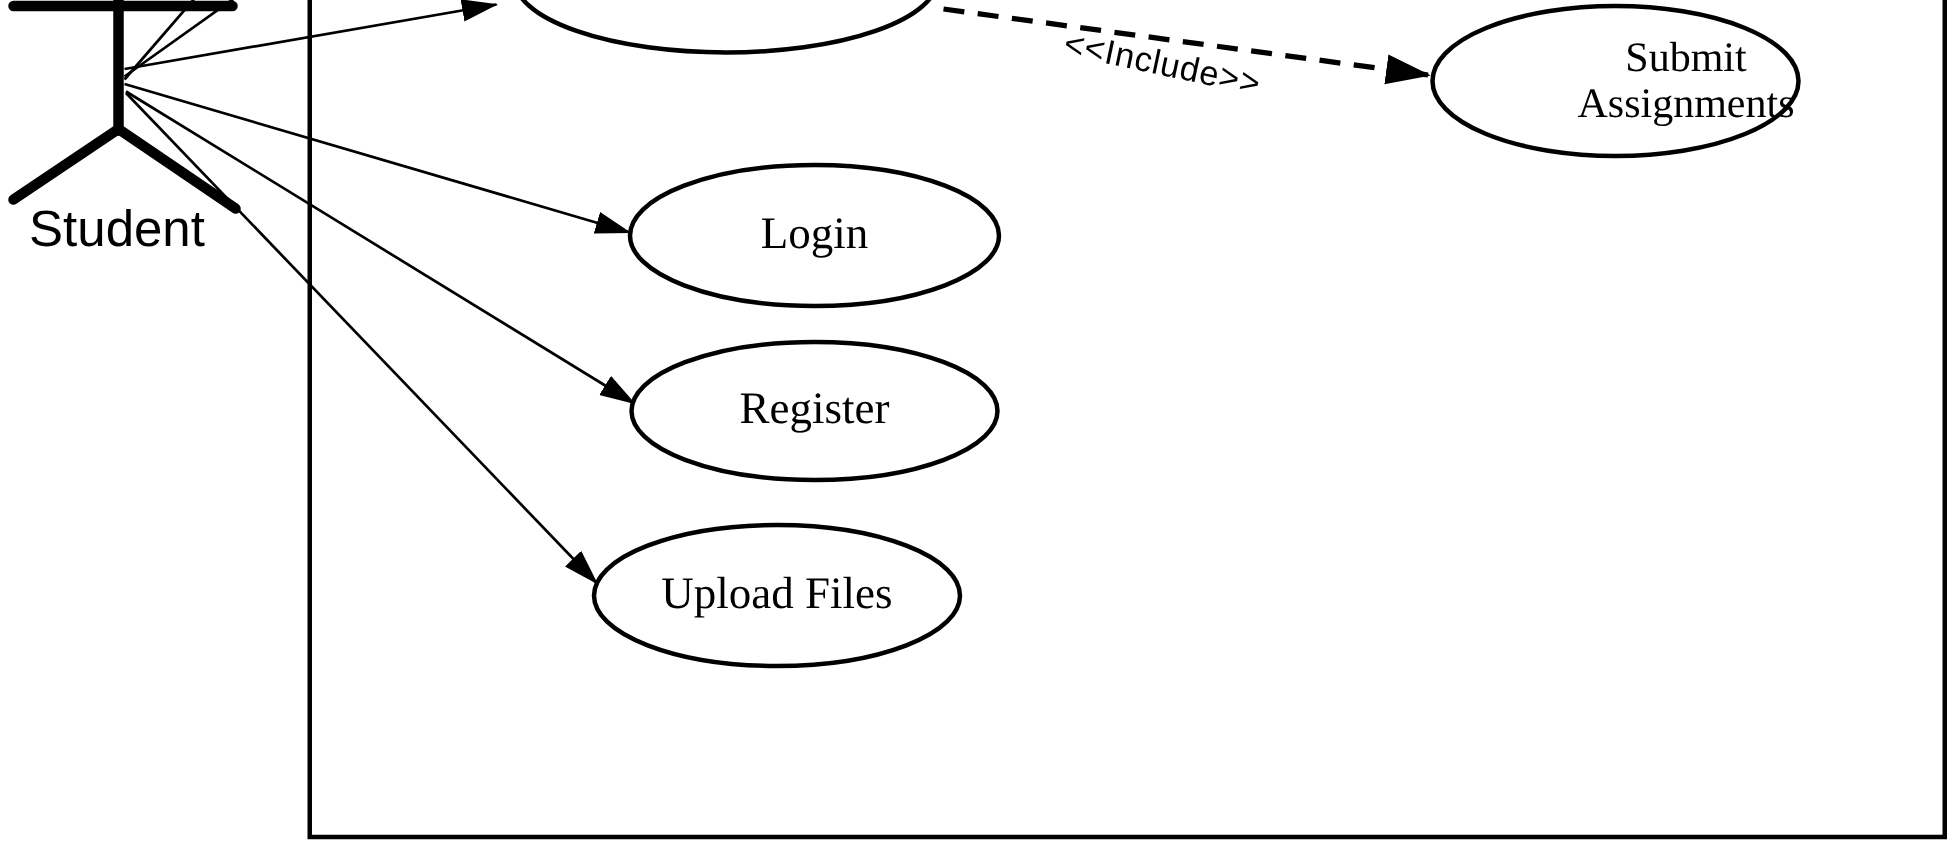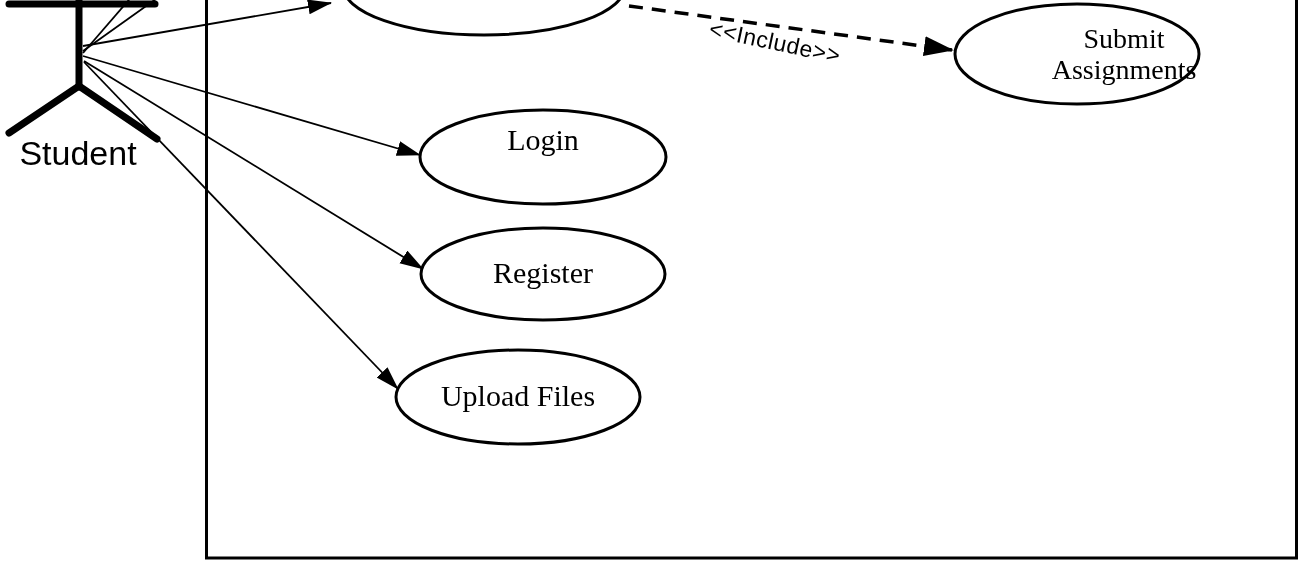--- a/index.html
+++ b/index.html
@@ -88,21 +88,21 @@
       <ellipse cx="518" cy="397" rx="122" ry="47"></ellipse>
     </g>
 
     <line x1="629" y1="6" x2="952" y2="50" stroke="#000000" stroke-width="3.5" stroke-dasharray="14 9" marker-end="url(#arrowBig)"></line>
   </svg>
 
   <div class="label actor-label" style="left:-20px; top:136px; width:196px;">Student</div>
 
   <div class="label usecase-label two-line" style="left:1034px; top:23px; width:180px;">Submit Assignments</div>
 
-  <div class="label usecase-label" style="left:443px; top:124px; width:200px;">Login</div>
+  <div class="label usecase-label" style="left:443px; top:140px; width:200px;">Login</div>
 
   <div class="label usecase-label" style="left:418px; top:380px; width:200px;">Upload Files</div>
 
   <div class="label usecase-label" style="left:443px; top:257px; width:200px;">Register</div>
 
   <div class="label stereotype-label" style="left:685px; top:30px; width:180px;">&lt;&lt;Include&gt;&gt;</div>
 
 </div>
 
 </body></html>

